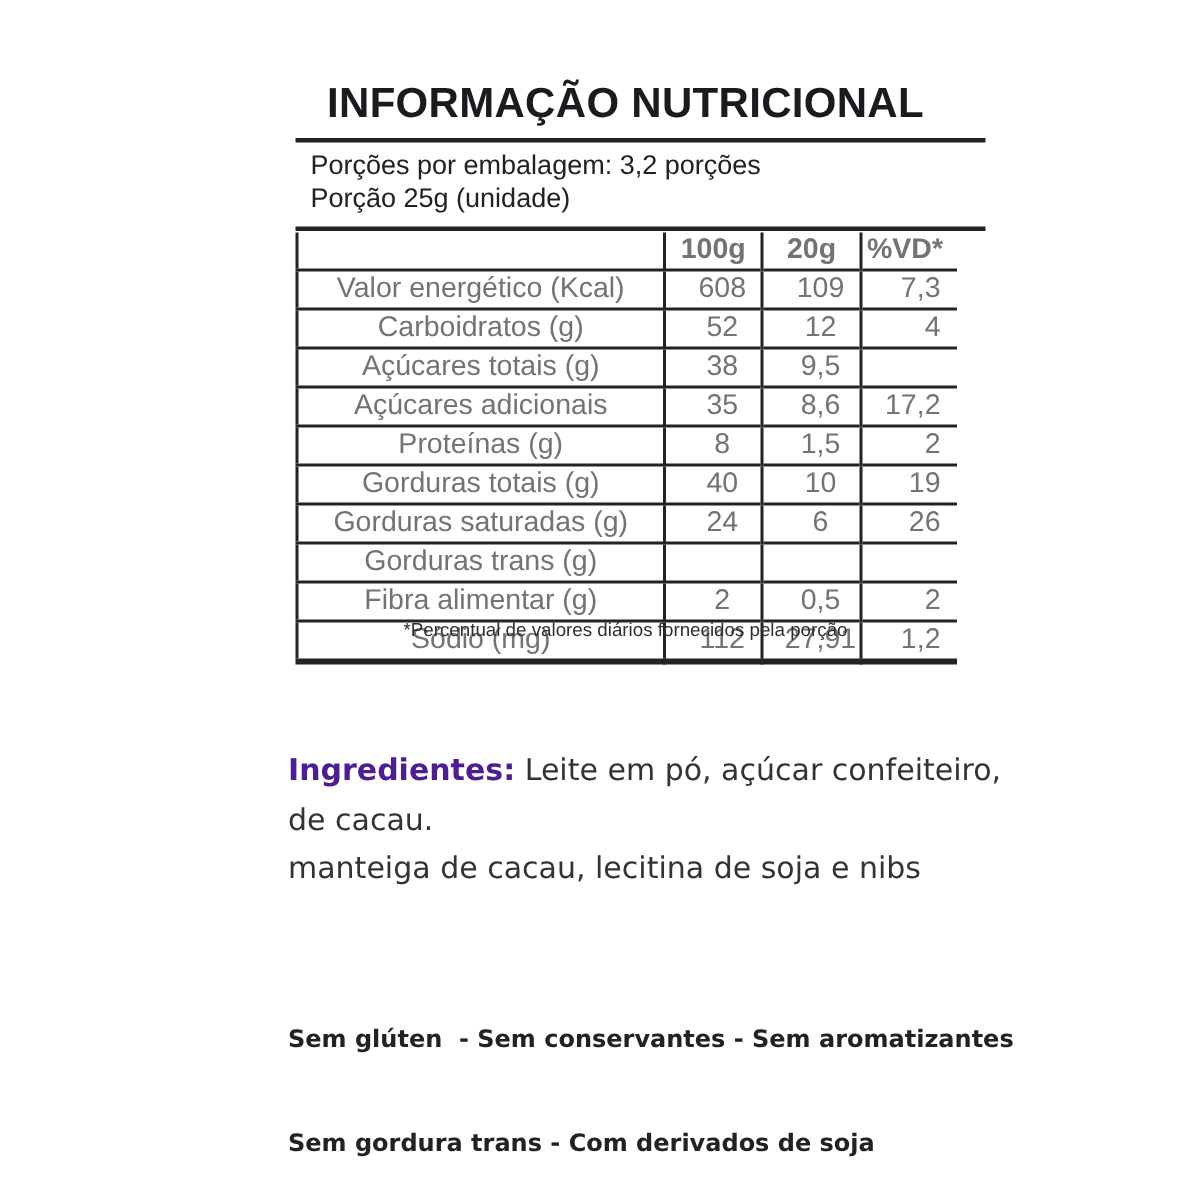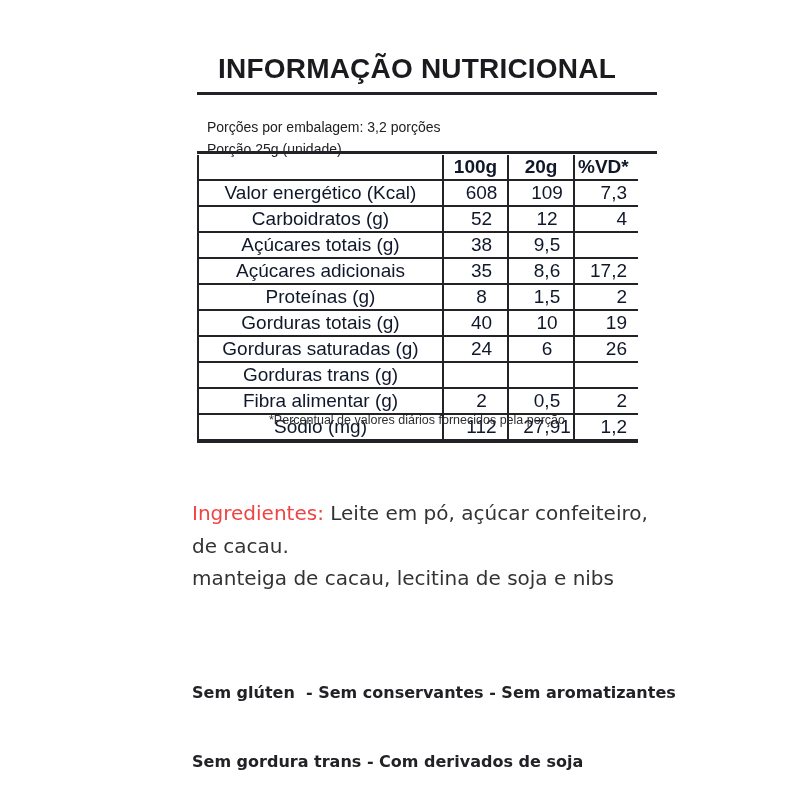--- a/index.html
+++ b/index.html
@@ -35,37 +35,37 @@
     height: 3px;
     background: #232327;
   }
   .rule-top { top: 92px; }
   .rule-mid { top: 151px; }
 
   
   .servings {
     position: absolute;
     left: 207px;
-    top: 117px;
-    font-size: 14px;
+    top: 100px;
+    font-size: 18px;
     line-height: 21.5px;
     color: #212125;
     white-space: nowrap;
   }
 
   
   table.nt {
     position: absolute;
     left: 197px;
     top: 155px;
     width: 440px;
     border-collapse: collapse;
     table-layout: fixed;
     font-size: 19px;
-    color: #0f172a;
+    color: #737373;
     border-left: 2px solid #232327;
     border-bottom: 4px solid #232327;
   }
   table.nt tr { border-bottom: 2px solid #232327; }
   table.nt th, table.nt td {
     height: 24px;
     padding: 0;
     line-height: 22px;
     overflow: hidden;
     white-space: nowrap;
@@ -98,21 +98,21 @@
     left: 192px;
     top: 497px;
     margin: 0;
     font-family: "DejaVu Sans", sans-serif;
     font-size: 20px;
     line-height: 32.5px;
     color: #333333;
     white-space: nowrap;
   }
   .ingredients .line { display: block; }
-  .ingredients b { font-weight: normal; color: #ef4444; }
+  .ingredients b { font-weight: bold; color: #4c1d95; }
 
   
   .claims {
     position: absolute;
     left: 192px;
     top: 635px;
     font-family: "DejaVu Sans", sans-serif;
     font-size: 16px;
     font-weight: bold;
     line-height: 23px;

